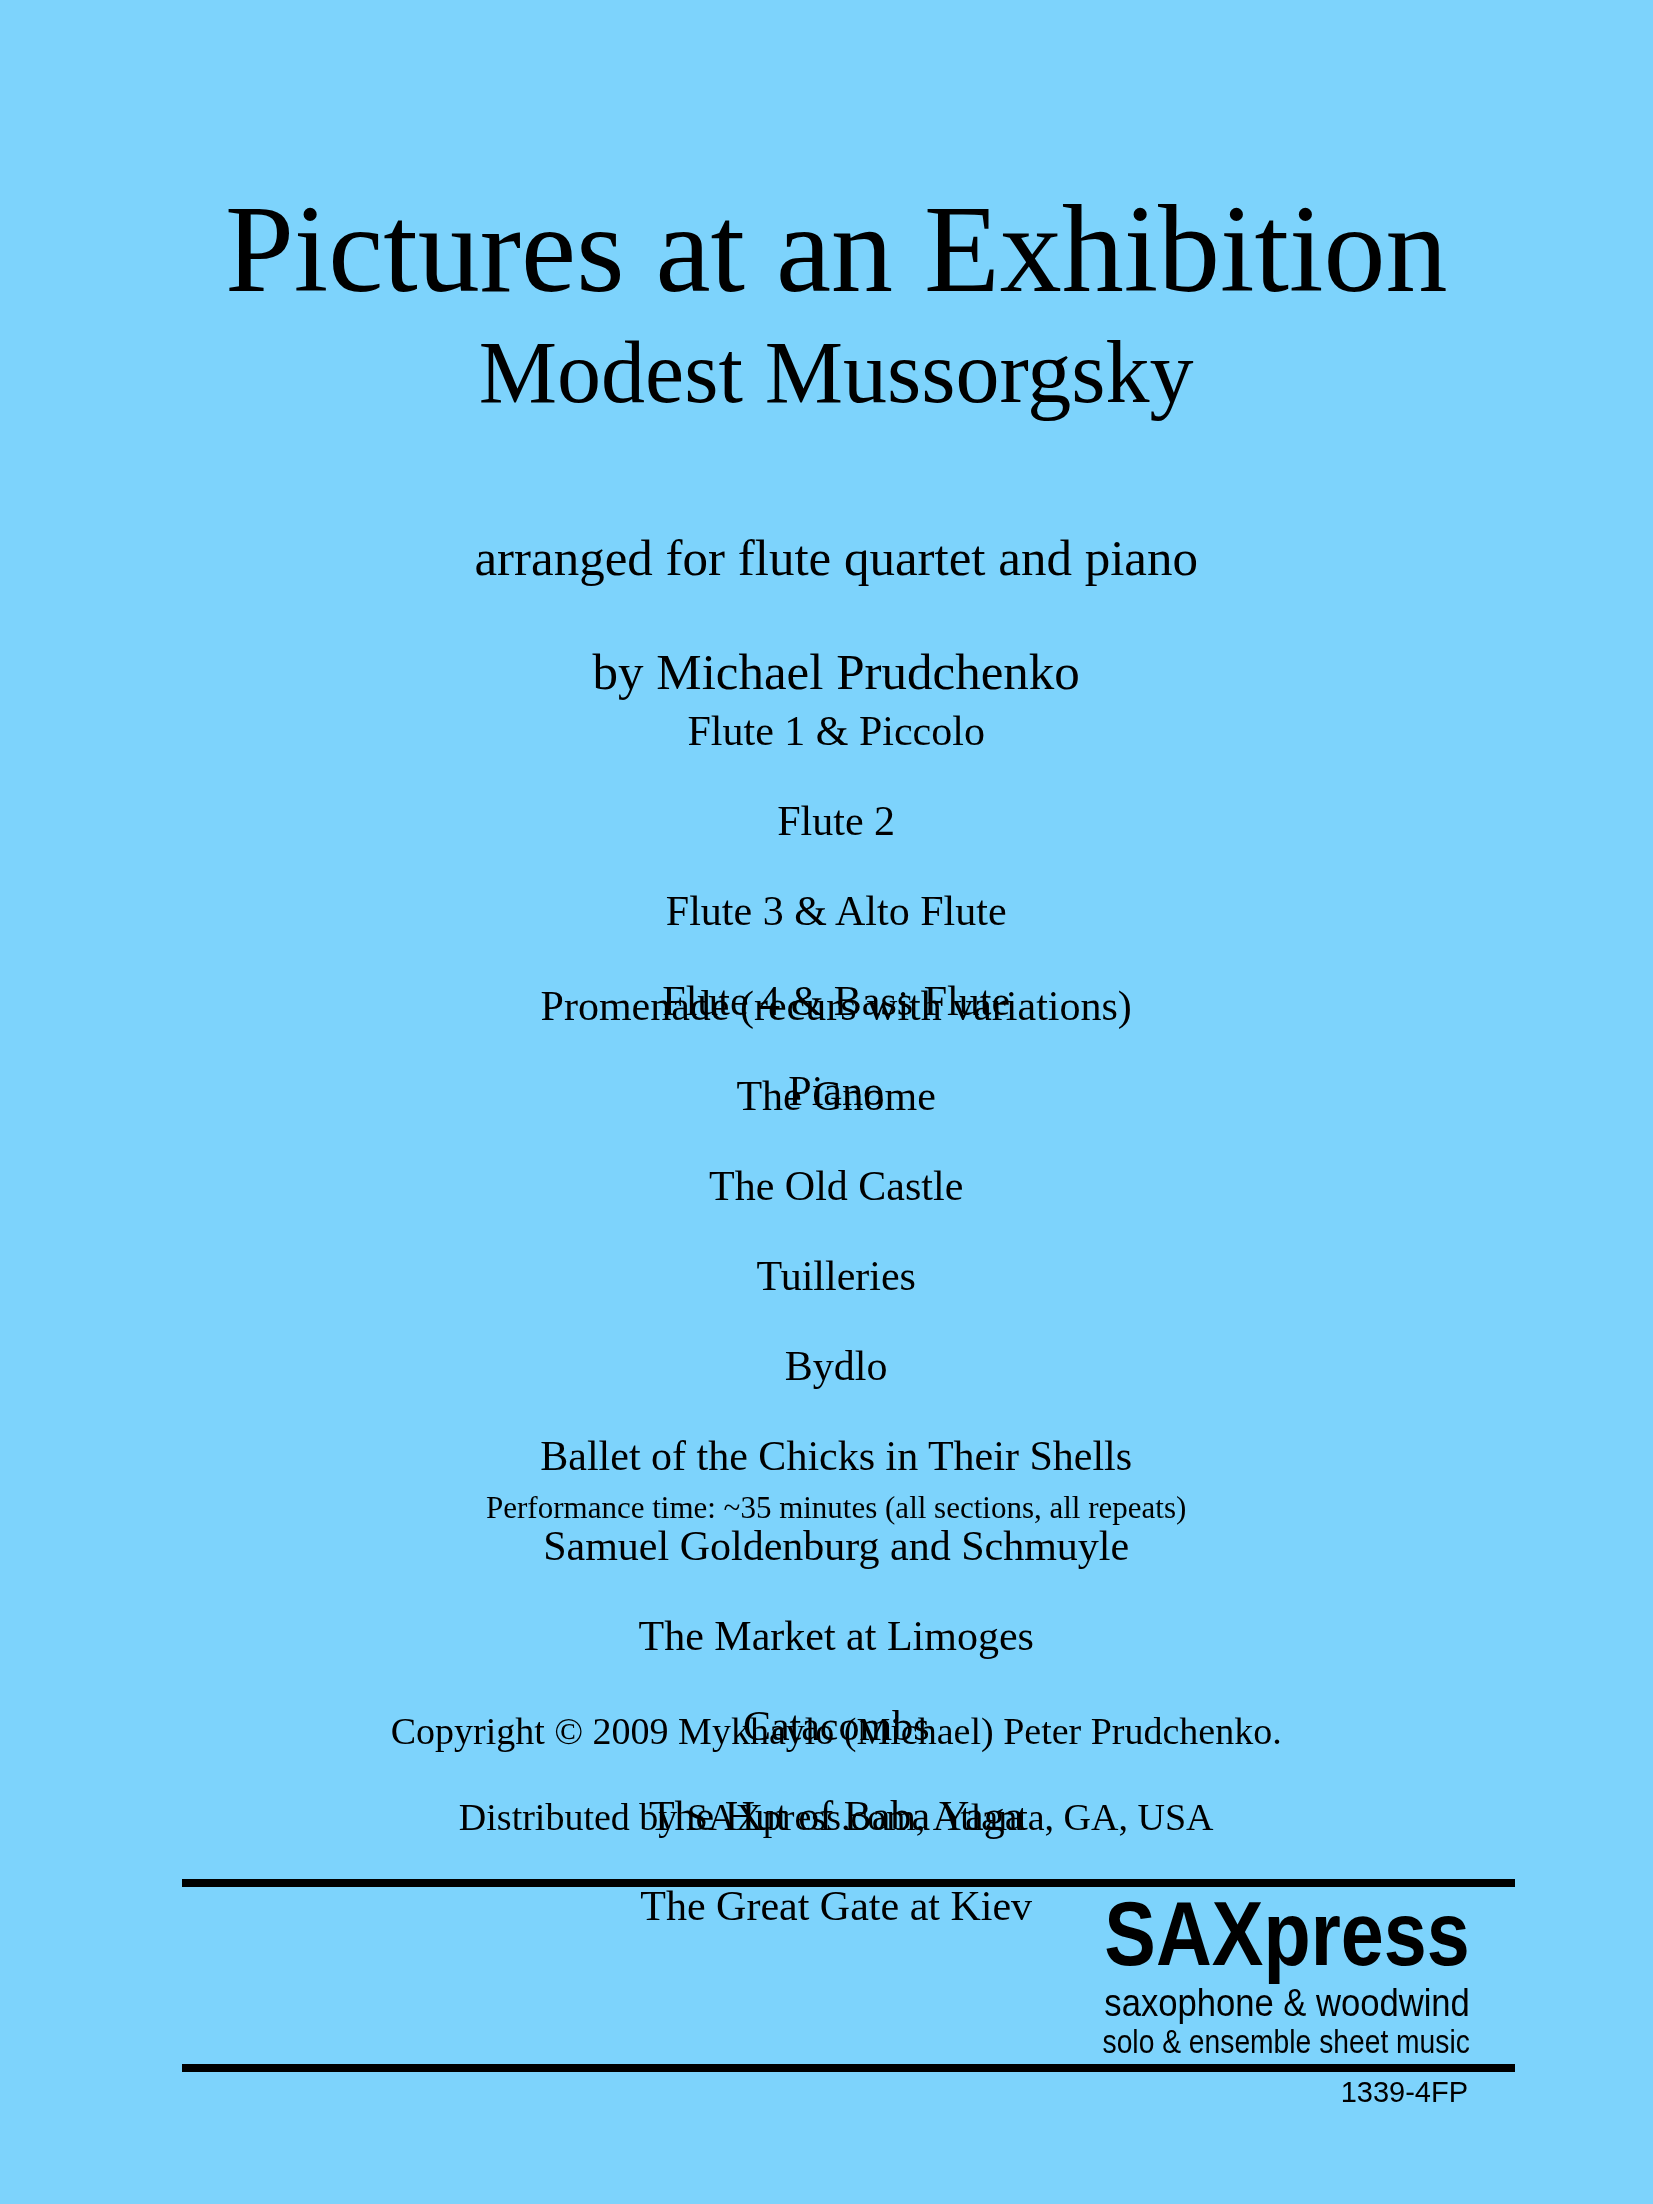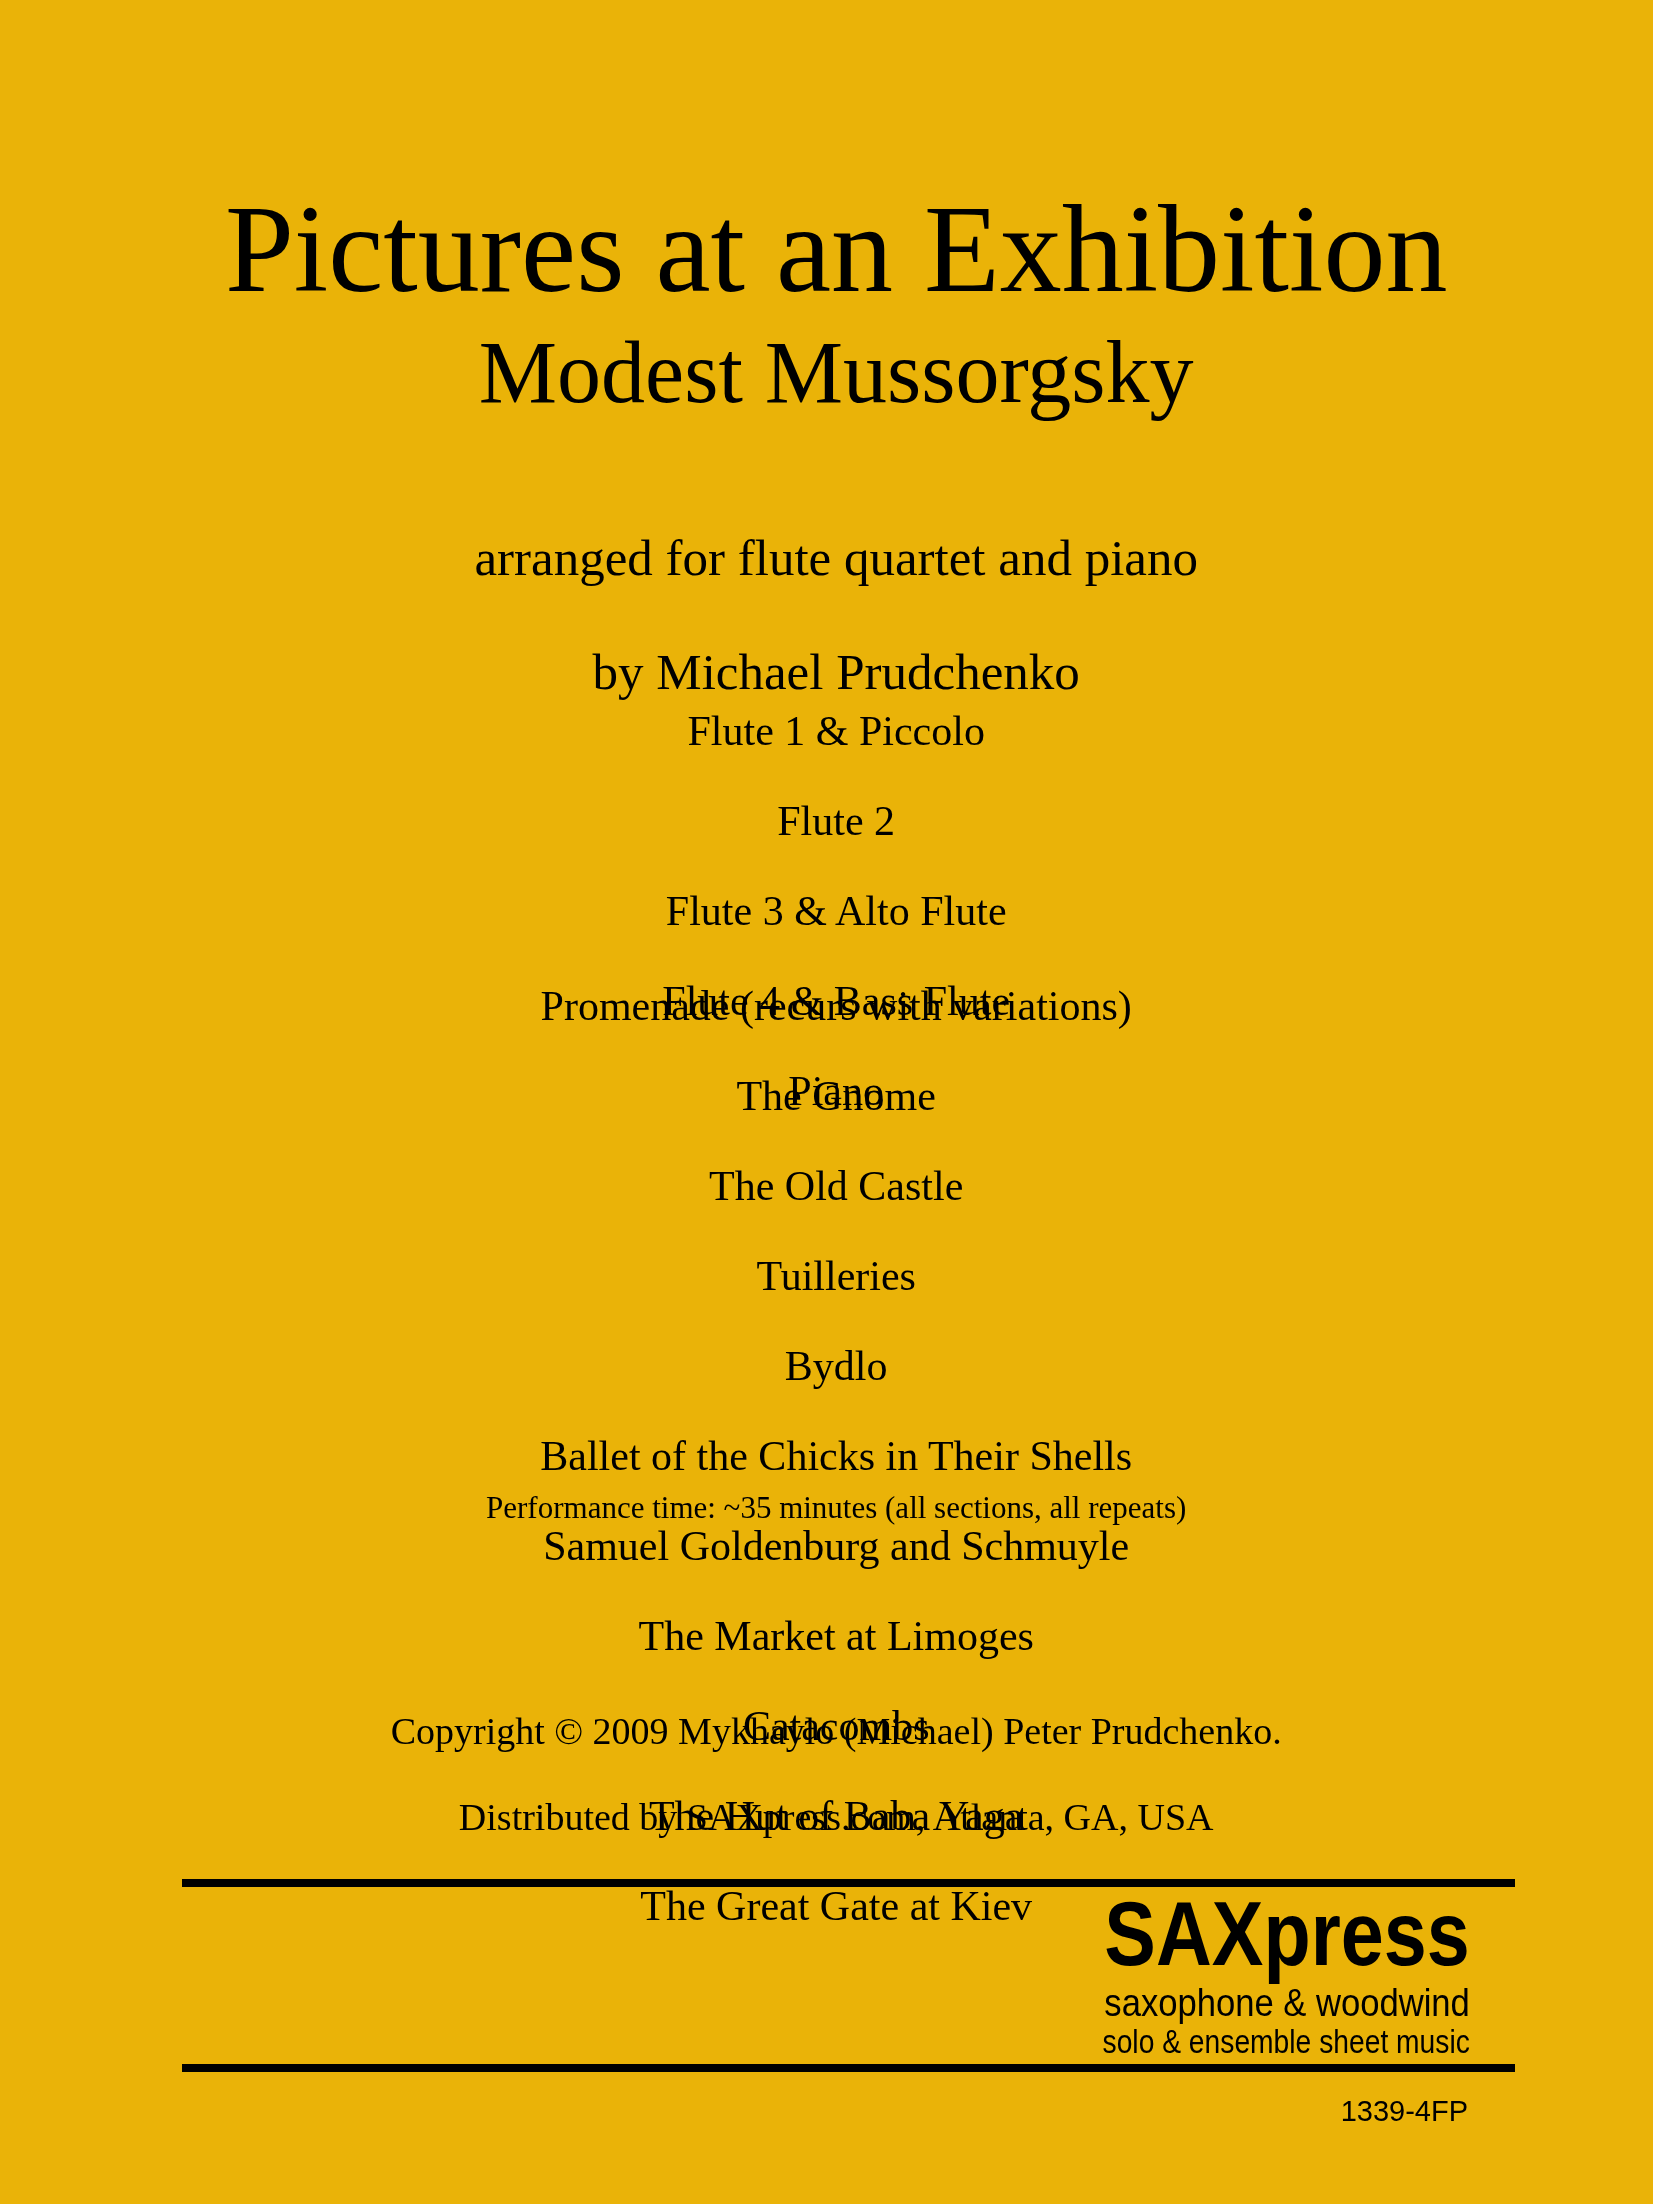--- a/index.html
+++ b/index.html
@@ -1,19 +1,19 @@
 <!DOCTYPE html>
 <html style="font-size:14.7px"><head>
 <meta charset="utf-8">
 <style>
   html,body { margin:0; padding:0; background:#ffffff; }
   .page {
     position:relative;
     width:1654px; height:2205px;
-    background:#eab308;
+    background:#7dd3fc;
     color:#000000;
     font-family:"Liberation Serif","DejaVu Serif",serif;
     overflow:hidden;
   }
   .centered {
     position:absolute;
     left:9.2px;
     width:1654px;
     text-align:center;
     white-space:pre-line;
@@ -40,21 +40,20 @@
   .logo-svg text {
     font-family:"Liberation Sans","DejaVu Sans",sans-serif;
     fill:#000000;
   }
   .catalog {
     position:absolute;
     top:2077px; right:186px;
     font-family:"Liberation Sans","DejaVu Sans",sans-serif;
     font-size:29px; line-height:31px;
     color:#000000;
-    margin-top:19px;
   }
 </style>
 </head>
 <body>
 
 <div class="page">
 
   <div class="centered title">Pictures at an Exhibition</div>
 
   <div class="centered composer">Modest Mussorgsky</div>

